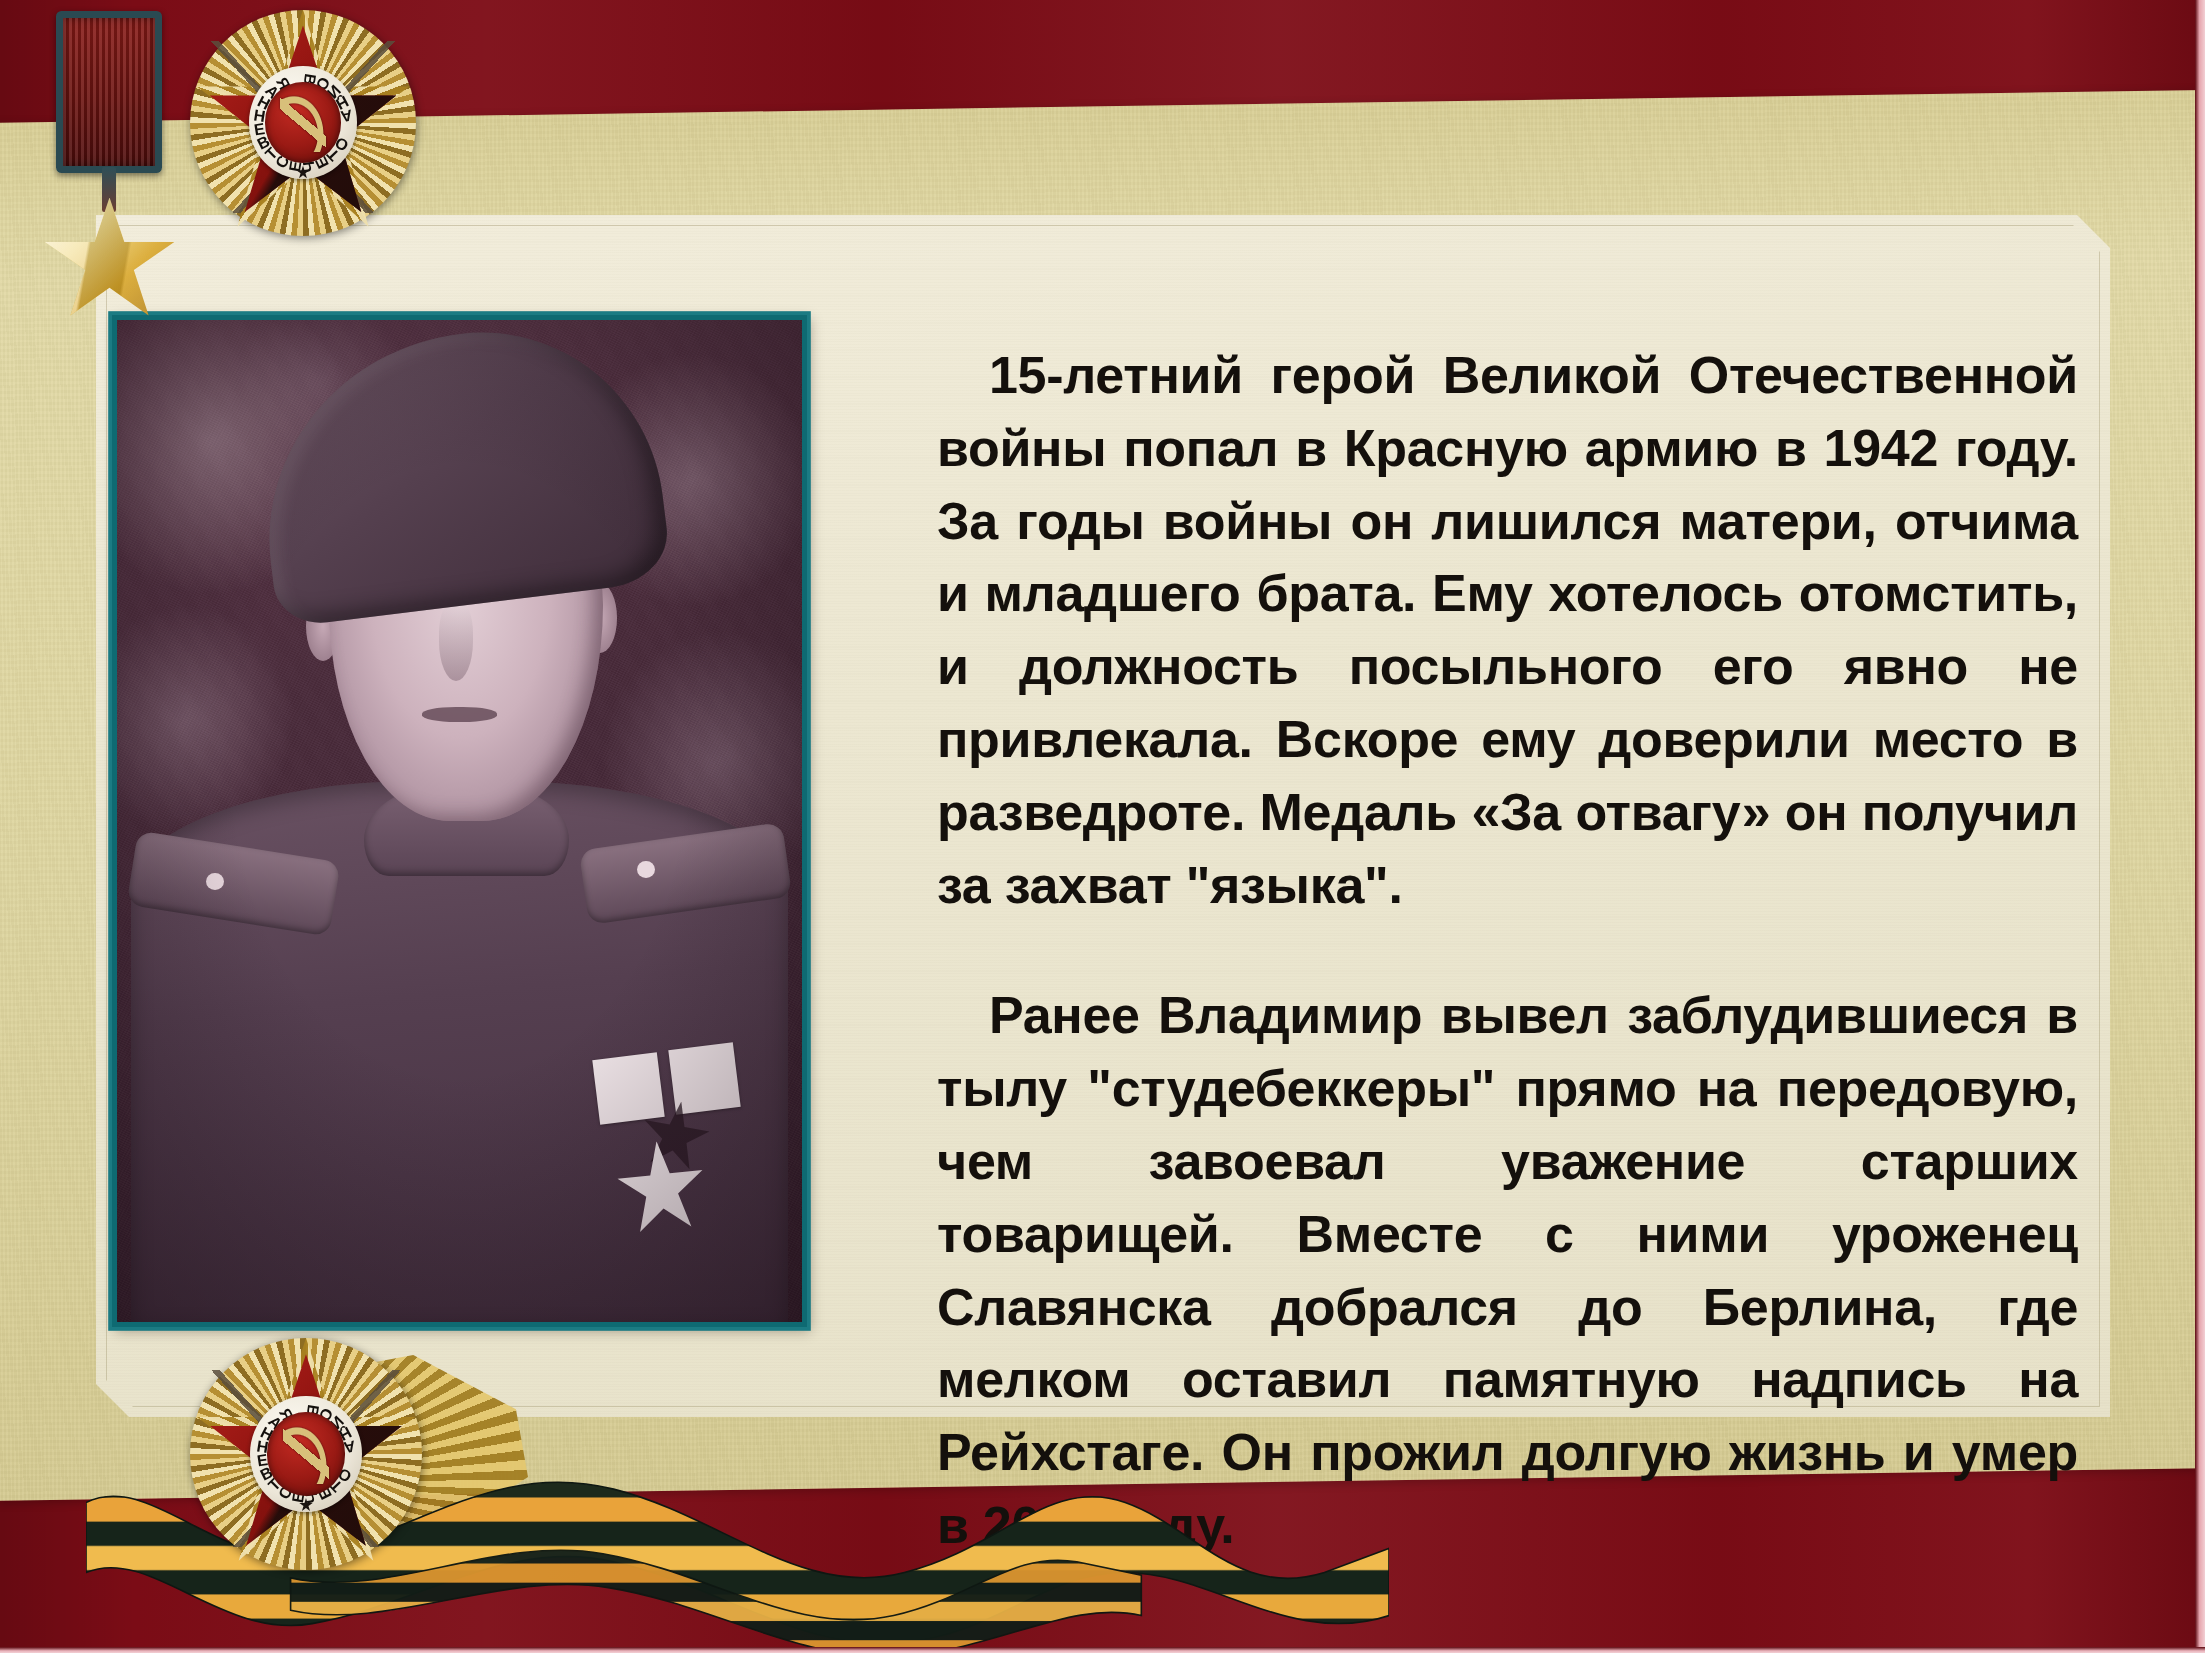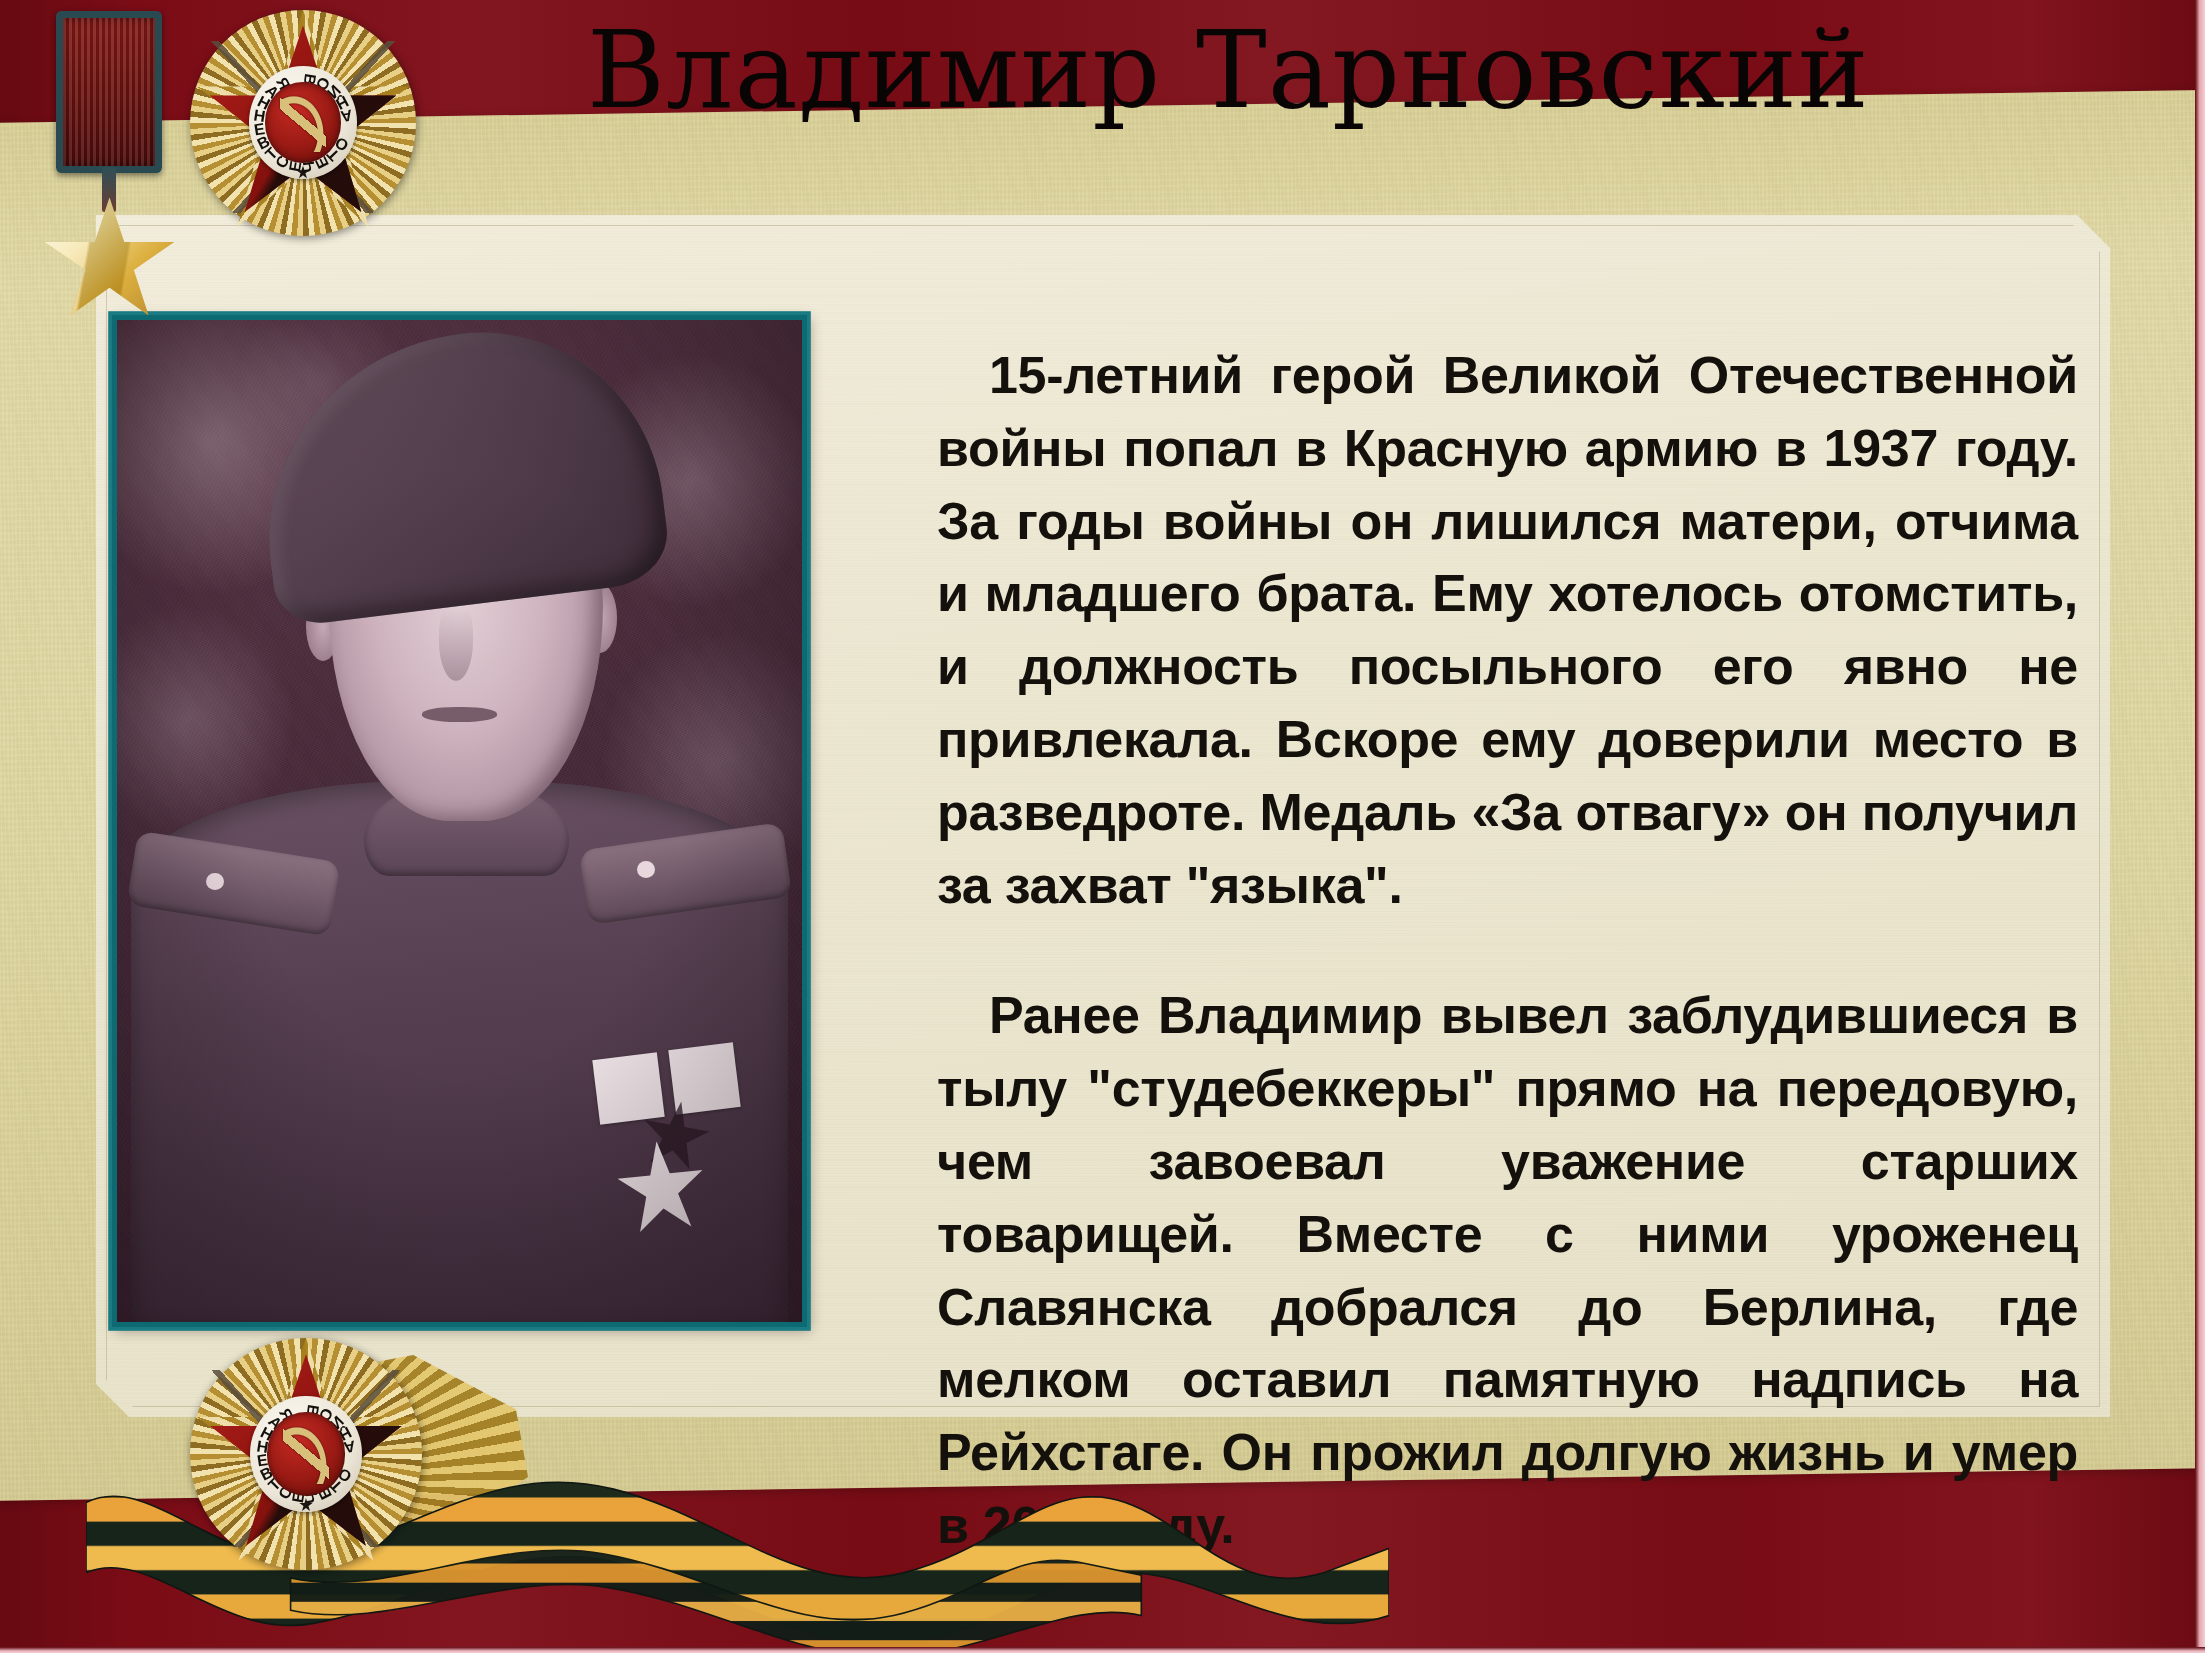--- a/index.html
+++ b/index.html
@@ -367,21 +367,20 @@
   <div class="red-bg"></div>
 
   <div class="khaki-mat">
     <div class="khaki-grain"></div>
   </div>
 
   <div class="parchment"></div>
   <div class="parchment-texture"></div>
   <div class="parchment-outline"></div>
 
-  <div class="title">Владимир Тарновский</div>
 
   <div class="photo-frame">
     <div class="photo">
       <div class="ph-bg"></div>
       <div class="ph-noise"></div>
       <div class="ph-tunic"></div>
       <div class="ph-shoulder l"></div>
       <div class="ph-shoulder r"></div>
       <div class="ph-pip a"></div>
       <div class="ph-pip b"></div>
@@ -398,21 +397,21 @@
       <div class="ph-cap"></div>
       <div class="ph-medal bar1"></div>
       <div class="ph-medal bar2"></div>
       <div class="ph-darkstar"></div>
       <div class="ph-star"></div>
       <div class="ph-vignette"></div>
     </div>
   </div>
 
   <div class="text-col">
-    <p>15-летний герой Великой Отечественной войны попал в Красную армию в 1937 году. За годы войны он лишился матери, отчима и младшего брата. Ему хотелось отомстить, и должность посыльного его явно не привлекала. Вскоре ему доверили место в разведроте. Медаль «За отвагу» он получил за захват "языка".</p>
+    <p>15-летний герой Великой Отечественной войны попал в Красную армию в 1942 году. За годы войны он лишился матери, отчима и младшего брата. Ему хотелось отомстить, и должность посыльного его явно не привлекала. Вскоре ему доверили место в разведроте. Медаль «За отвагу» он получил за захват "языка".</p>
     <p>Ранее Владимир вывел заблудившиеся в тылу "студебеккеры" прямо на передовую, чем завоевал уважение старших товарищей. Вместе с ними уроженец Славянска добрался до Берлина, где мелком оставил памятную надпись на Рейхстаге. Он прожил долгую жизнь и умер в 2013 году.</p>
   </div>
 
   <div class="gold-star-medal">
     <div class="gsm-ribbonbar"></div>
     <div class="gsm-clip"></div>
     <div class="gsm-star"></div>
   </div>
 
   <div class="opw" id="opw-top">

